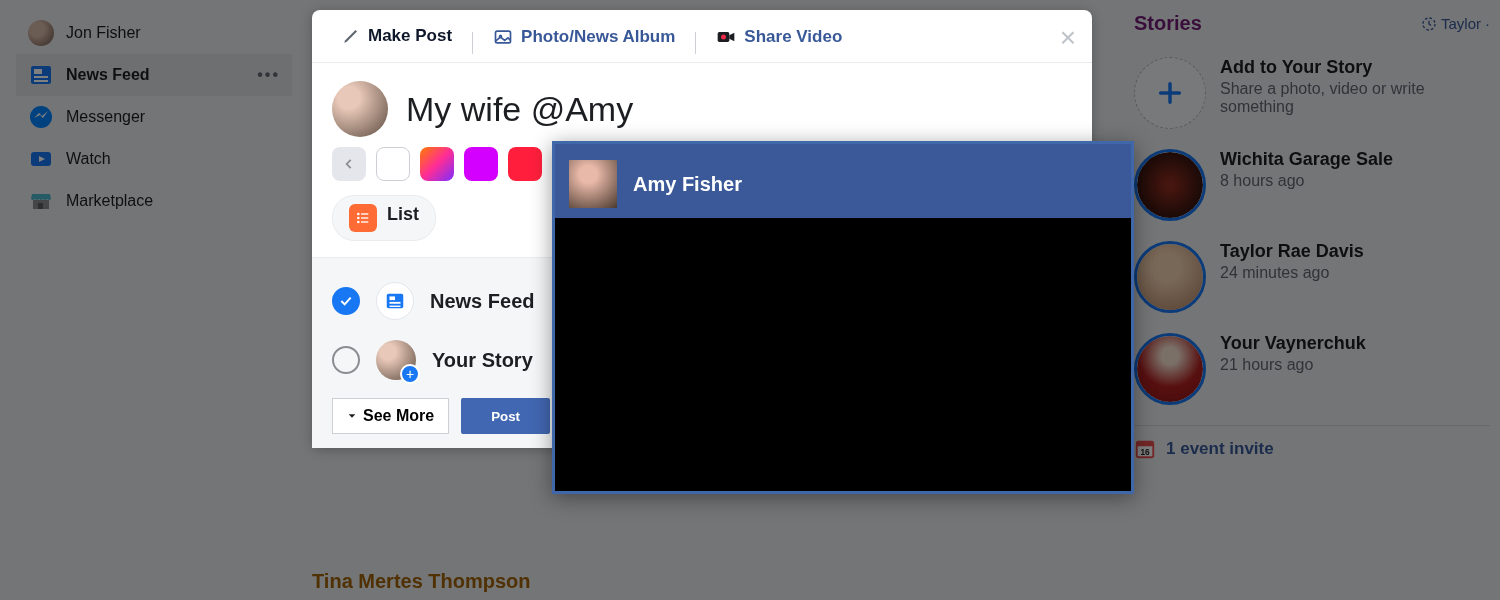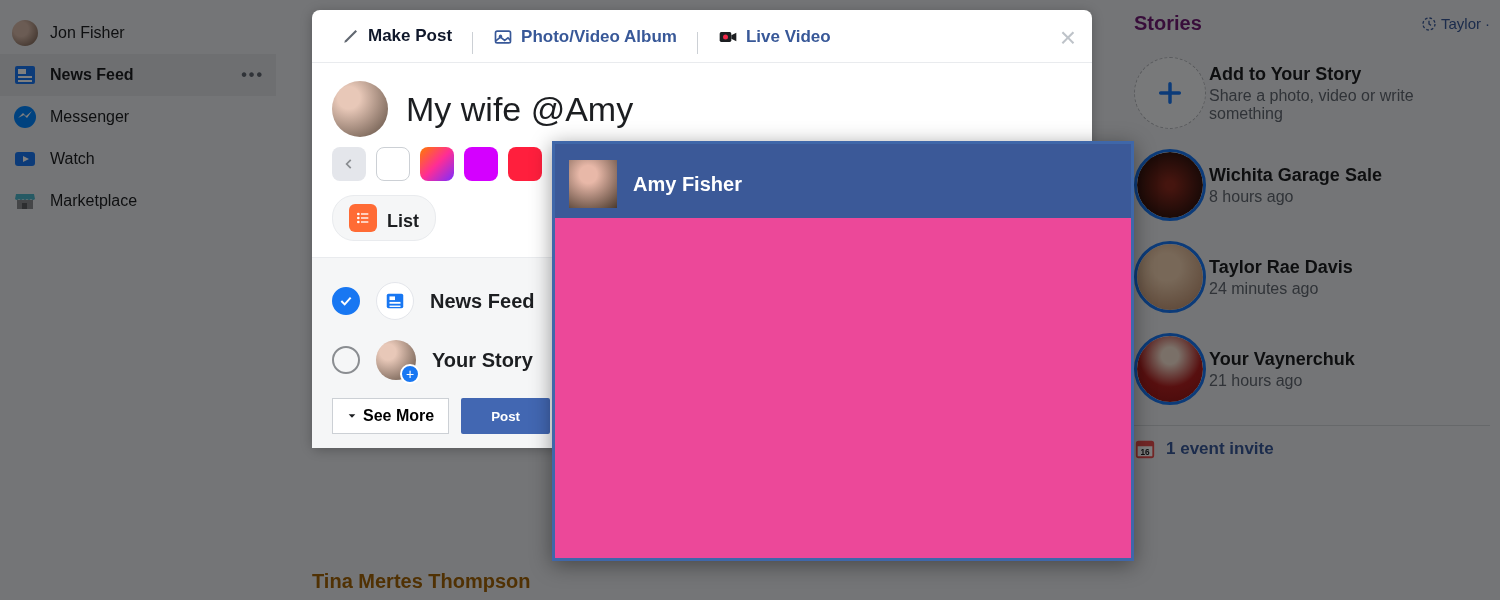--- a/index.html
+++ b/index.html
@@ -12,41 +12,41 @@
     position: relative;
     font-size: 14px;
     color: #1c1e21;
   }
   .dim-overlay {
     position: absolute; inset: 0; background: rgba(0,0,0,0.5);
     z-index: 5; pointer-events: none;
   }
   
   .left-col {
-    position: absolute; left: 0; top: 0; width: 276px; height: 600px;
+    position: absolute; left: 16px; top: 0; width: 276px; height: 600px;
     padding-top: 12px;
   }
   .left-item {
     display: flex; align-items: center; gap: 12px;
     padding: 8px 12px; font-size: 16px; color: #1c1e21;
     border-radius: 0;
   }
   .left-item.active { background: #dcdee3; font-weight: 700; }
   .left-item .ico { width: 26px; height: 26px; border-radius: 50%; display:flex;align-items:center;justify-content:center; flex-shrink:0;}
   .avatar-sm { width:26px;height:26px;border-radius:50%; background: radial-gradient(circle at 35% 35%, #d7b9a9 30%, #6b5446 100%);}
   .dots { margin-left:auto; color:#606770; letter-spacing:2px; font-weight:bold;}
   
   .right-col {
     position: absolute; right: 0; top: 0; width: 384px; height: 600px;
     padding: 12px 10px 0 18px;
   }
   .stories-hdr { display:flex; align-items:center; justify-content: space-between; margin-bottom: 12px;}
   .stories-hdr h3 { font-size: 20px; font-weight: 700; color: #701a75;}
   .archive { color:#385898; font-size:15px; display:flex; align-items:center; gap:4px;}
-  .story-row { display:flex; align-items:center; gap: 3px; padding: 10px 0;}
+  .story-row { display:flex; align-items:flex-start; gap: 14px; padding: 10px 0;}
   .story-ring {
     width: 72px; height: 72px; border-radius: 50%; border: 3px solid #1877f2;
     display:flex; align-items:center; justify-content:center; flex-shrink:0;
     overflow:hidden;
   }
   .story-ring.add { border:1px dashed #b0b3b8; background:#f0f2f5;}
   .story-ring .inner { width:100%; height:100%; border-radius:50%; }
   .story-title { font-size: 18px; font-weight: 700; color:#1c1e21;}
   .story-sub { font-size: 16px; color:#606770; margin-top:2px;}
   .event-row { display:flex; align-items:center; gap:10px; padding:12px 0; border-top:1px solid #ccd0d5; margin-top:10px;}
@@ -79,38 +79,38 @@
   }
   .composer-input { border:none; outline:none; font-size:34px; color:#1c1e21; width:100%; font-family:inherit;}
   .bg-swatches { display:flex; align-items:center; gap:10px; padding: 0 20px 14px 20px;}
   .swatch { width:34px;height:34px;border-radius:8px; cursor:pointer;}
   .swatch.chev { background:#e4e6eb; display:flex;align-items:center;justify-content:center; color:#8a8d91;}
   .swatch.white{background:#fff;border:1px solid #ccd0d5;}
   .swatch.grad1{background:linear-gradient(135deg,#ff7a00,#ff2d95,#7b2dff);}
   .swatch.mag{background:#d400ff;}
   .swatch.red{background:#ff1f3d;}
   .swatch.dark{background:#1c1e21;}
-  .list-chip { margin: 0 20px 16px; display:inline-flex; align-items:flex-end; gap:10px; padding:8px 16px; border:1px solid #e9ebee; border-radius:22px; background:#f5f6f7; font-size:18px; font-weight:600; cursor:pointer;}
+  .list-chip { margin: 0 20px 16px; display:inline-flex; align-items:flex-start; gap:10px; padding:8px 16px; border:1px solid #e9ebee; border-radius:22px; background:#f5f6f7; font-size:18px; font-weight:600; cursor:pointer;}
   .list-chip .ico{width:28px;height:28px;border-radius:6px;background:#ff6b35;display:flex;align-items:center;justify-content:center;color:#fff;}
   .composer-footer{border-top:1px solid #e9ebee; background:#f5f6f7; padding:14px 20px;}
   .dest-row{display:flex;align-items:center;gap:16px; padding:10px 0;}
   .dest-radio{width:28px;height:28px;border-radius:50%;border:2px solid #8a8d91;display:flex;align-items:center;justify-content:center;flex-shrink:0;}
   .dest-radio.on{background:#1877f2;border-color:#1877f2;}
   .dest-radio.on svg{color:#fff;}
   .dest-ico{width:38px;height:38px;border-radius:50%;background:#fff;border:1px solid #e4e6eb;display:flex;align-items:center;justify-content:center;flex-shrink:0;}
   .dest-lbl{font-size:20px;font-weight:700;color:#1c1e21;}
   .story-avatar{width:40px;height:40px;border-radius:50%;background:radial-gradient(circle at 30% 30%, #e8c8b8 20%, #5a4a3e 100%);position:relative;}
   .story-avatar .plus{position:absolute;right:-4px;bottom:-4px;width:20px;height:20px;border-radius:50%;background:#1877f2;color:#fff;display:flex;align-items:center;justify-content:center;font-size:14px;border:2px solid #fff;}
   .btn-row{display:flex; gap:12px; padding-top:8px;}
   .see-more{background:#fff;border:1px solid #ccd0d5;padding:8px 14px;font-size:16px;font-weight:600;cursor:pointer;display:flex;align-items:center;gap:6px;}
   .post-btn{background:#4267b2;border:none;color:#fff;padding:8px 30px;font-weight:700;cursor:pointer;border-radius:2px;}
   
   .mention-pop{
-    position:absolute; left:552px; top:141px; width:582px; height:420px;
-    background:#ec4899; z-index:30; border:3px solid #3f67a9;
+    position:absolute; left:552px; top:141px; width:582px; height:353px;
+    background:#000000; z-index:30; border:3px solid #3f67a9;
     box-shadow: 0 4px 20px rgba(0,0,0,0.4);
   }
   .mention-head { background:#3b5998; height:6px;}
   .mention-item{display:flex;align-items:center;gap:16px;background:#3b5998;padding:10px 14px;color:#fff;font-size:20px;font-weight:700;cursor:pointer;}
   .mention-avatar{width:48px;height:48px;background: radial-gradient(circle at 40% 30%, #e8b8a8 20%, #4a3a2e 100%);}
 </style>
 </head>
 <body>
 
 <div class="left-col">
@@ -232,30 +232,30 @@
         </svg>
       <span>Make Post</span>
     </div>
     <span style="width:1px;height:22px;background:#ccd0d5;margin:4px 6px 0;"></span>
     <div class="ctab link">
       <svg width="20" height="20" viewBox="0 0 24 24">
           <rect x="3" y="5" width="18" height="14" rx="2" fill="none" stroke="#385898" stroke-width="2"></rect>
           <circle cx="9" cy="11" r="2" fill="#385898"></circle>
           <path d="M3 17 L9 12 L14 16 L18 13 L21 16" stroke="#385898" stroke-width="2" fill="none"></path>
         </svg>
-      <span>Photo/Video Album</span>
+      <span>Photo/News Album</span>
     </div>
     <span style="width:1px;height:22px;background:#ccd0d5;margin:4px 6px 0;"></span>
     <div class="ctab link">
       <svg width="20" height="20" viewBox="0 0 24 24">
           <rect x="2" y="6" width="14" height="12" rx="2" fill="#1c1e21"></rect>
           <path d="M16 10 L22 7 V17 L16 14 Z" fill="#1c1e21"></path>
           <circle cx="9" cy="12" r="3" fill="#f02849"></circle>
         </svg>
-      <span>Live Video</span>
+      <span>Share Video</span>
     </div>
     <span class="close-x">×</span>
   </div>
 
   <div class="composer-body">
     <div class="author-avatar"></div>
     <input class="composer-input" value="My wife @Amy" style="">
   </div>
 
   <div class="bg-swatches">

